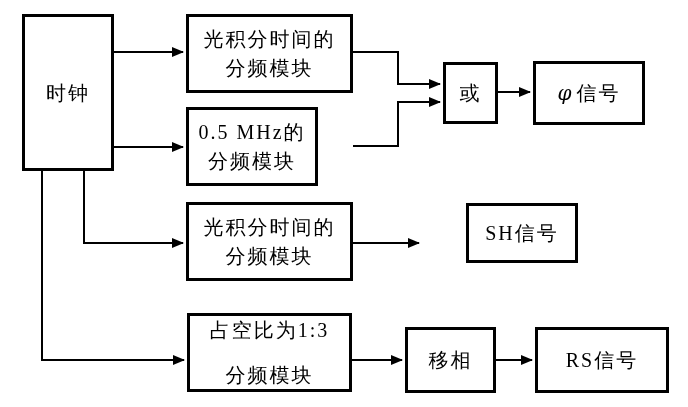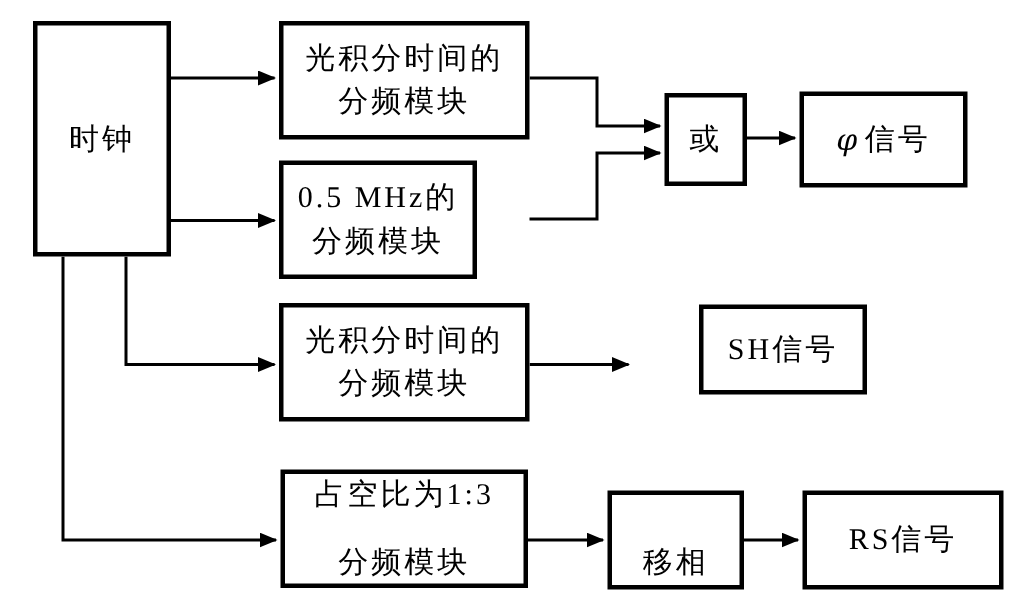--- a/index.html
+++ b/index.html
@@ -48,21 +48,21 @@
   }
   
   .n-sysclock { left: 22px;  top: 14px;  width: 92px;  height: 157px; line-height: 1.6; }
   .n-int-top  { left: 186px; top: 14px;  width: 167px; height: 79px; }
   .n-mhz      { left: 186px; top: 107px; width: 132px; height: 79px; }
   .n-or       { left: 443px; top: 62px;  width: 55px;  height: 62px; }
   .n-phi      { left: 533px; top: 61px;  width: 112px; height: 64px; flex-direction: row; }
   .n-int-mid  { left: 186px; top: 202px; width: 167px; height: 79px; }
   .n-sh       { left: 422px; top: 203px; width: 112px; height: 60px; margin-left: 44px; }
   .n-duty     { left: 187px; top: 313px; width: 165px; height: 79px; gap: 16px; }
-  .n-shift    { left: 405px; top: 327px; width: 91px;  height: 66px; justify-content: flex-end; }
+  .n-shift    { left: 405px; top: 327px; width: 91px;  height: 66px; }
   .n-rs       { left: 535px; top: 327px; width: 134px; height: 66px; }
 </style>
 </head>
 <body>
 
 <div class="canvas">
 
   <svg class="wires" viewBox="0 0 688 407" xmlns="http://www.w3.org/2000/svg">
     <defs>
       <marker id="arrow" markerUnits="userSpaceOnUse" markerWidth="12" markerHeight="10" refX="11" refY="5" orient="auto">

